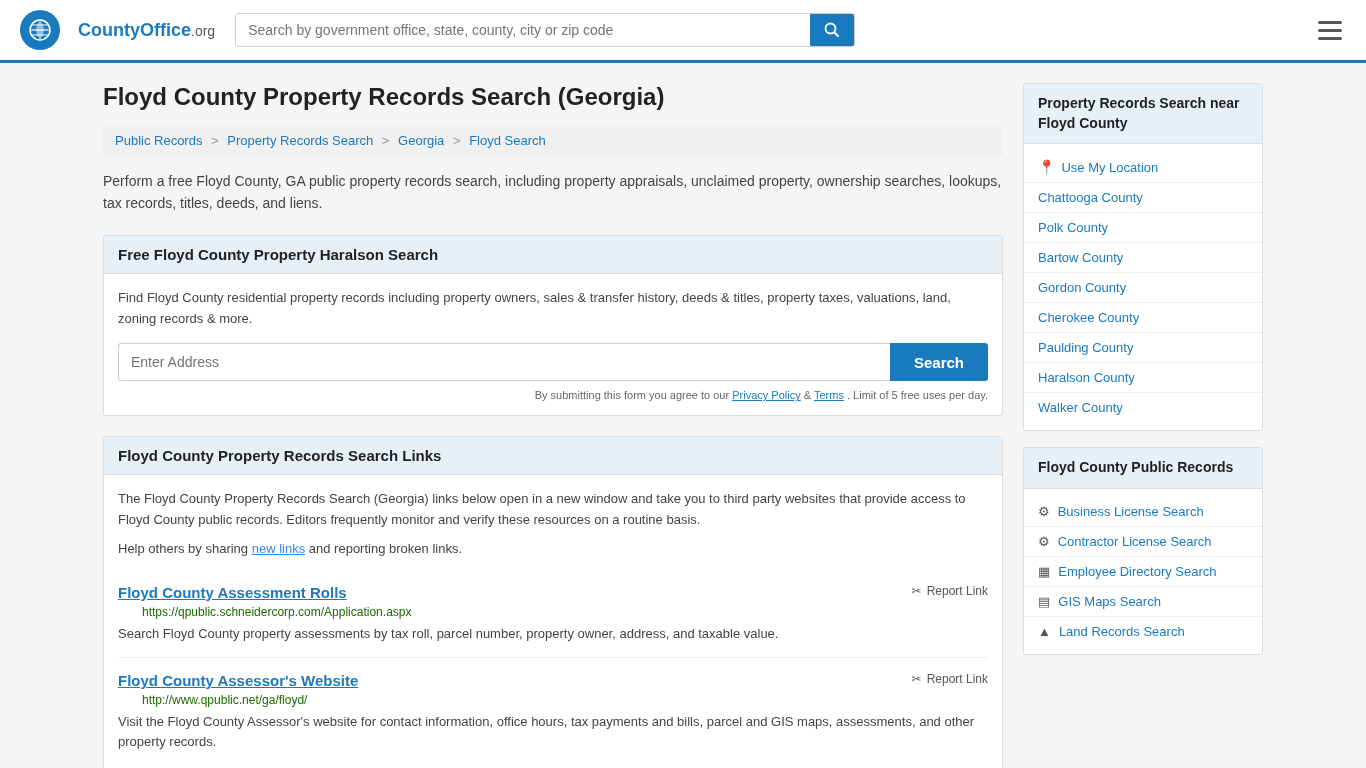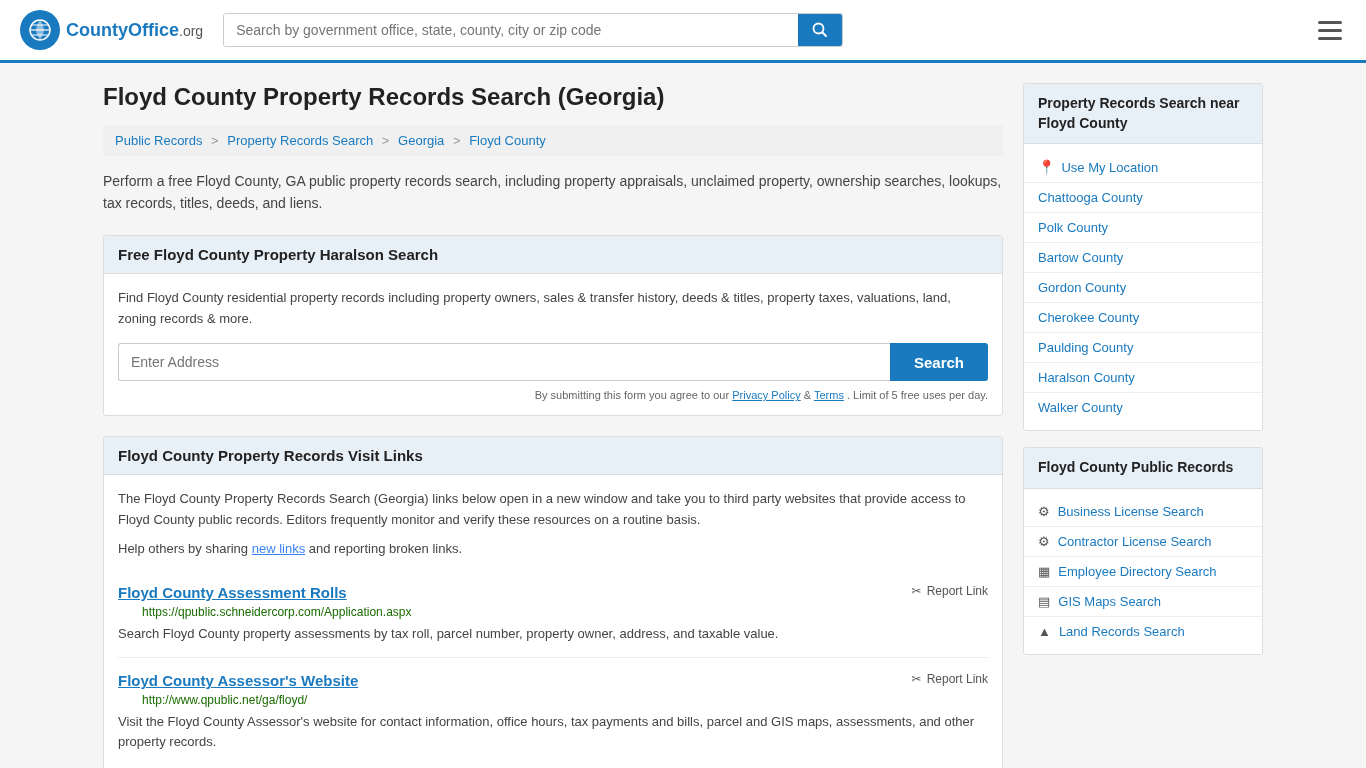--- a/index.html
+++ b/index.html
@@ -10,21 +10,21 @@
       background: #fff;
       border-bottom: 3px solid #1a7abf;
       padding: 10px 20px;
       display: flex;
       align-items: center;
       gap: 20px;
     }
     .logo-area {
       display: flex;
       align-items: center;
-      gap: 6px;
+      gap: 18px;
       text-decoration: none;
       color: #333;
       font-size: 18px;
       font-weight: bold;
       white-space: nowrap;
     }
     .logo-icon {
       width: 40px;
       height: 40px;
       background: #1a7abf;
@@ -333,21 +333,21 @@
 
     <h1 class="page-title">Floyd County Property Records Search (Georgia)</h1>
 
     <div class="breadcrumb">
       <a href="#">Public Records</a>
       <span class="breadcrumb-sep">&gt;</span>
       <a href="#">Property Records Search</a>
       <span class="breadcrumb-sep">&gt;</span>
       <a href="#">Georgia</a>
       <span class="breadcrumb-sep">&gt;</span>
-      <a href="#">Floyd County</a>
+      <a href="#">Floyd Search</a>
     </div>
 
     <p class="intro-text">Perform a free Floyd County, GA public property records search, including property appraisals, unclaimed property, ownership searches, lookups, tax records, titles, deeds, and liens.</p>
 
     <div class="section-card">
       <div class="section-header">Free Floyd County Property Haralson Search</div>
       <div class="section-body">
         <p class="section-desc">Find Floyd County residential property records including property owners, sales &amp; transfer history, deeds &amp; titles, property taxes, valuations, land, zoning records &amp; more.</p>
         <div class="address-form">
           <input class="address-input" type="text" placeholder="Enter Address" style="">
@@ -357,21 +357,21 @@
           <span>By submitting this form you agree to our</span>
           <a href="#">Privacy Policy</a>
           &amp;
           <a href="#">Terms</a>
           <span>. Limit of 5 free uses per day.</span>
         </p>
       </div>
     </div>
 
     <div class="section-card">
-      <div class="section-header">Floyd County Property Records Visit Links</div>
+      <div class="section-header">Floyd County Property Records Search Links</div>
       <div class="section-body">
         <p class="links-section-desc">The Floyd County Property Records Search (Georgia) links below open in a new window and take you to third party websites that provide access to Floyd County public records. Editors frequently monitor and verify these resources on a routine basis.</p>
         <p class="share-links-line">
           <span>Help others by sharing</span>
           <a href="#">new links</a>
           <span>and reporting broken links.</span>
         </p>
 
         <div class="link-item">
           <div class="link-item-header">

